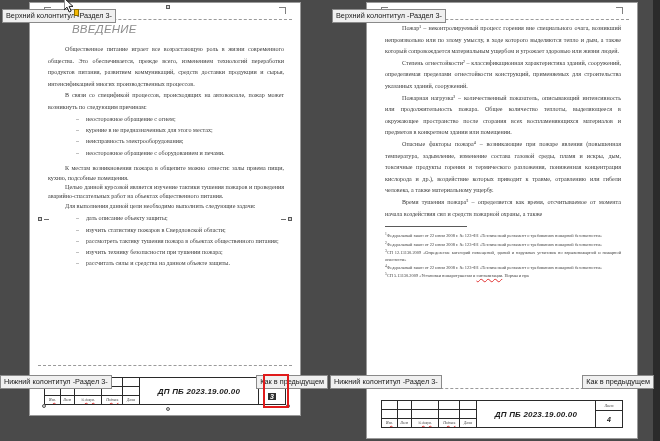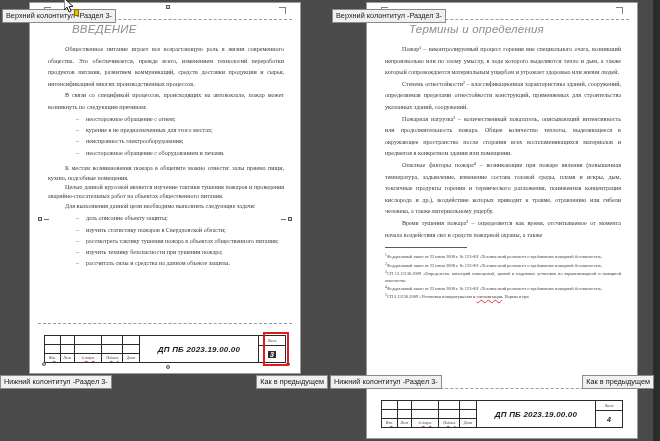--- a/index.html
+++ b/index.html
@@ -22,21 +22,21 @@
     background: #4a4a4a;
     overflow: hidden;
   }
   .page {
     position: absolute;
     background: #ffffff;
     border: 1px solid #9a9a9a;
   }
   .page-left {
     left: 29px; top: 2px;
-    width: 272px; height: 372px;
+    width: 272px; height: 414px;
   }
   .page-right {
     left: 36px; top: 2px;
     width: 272px; height: 437px;
   }
 
   
   .cropmark {
     position: absolute;
     width: 7px; height: 7px;
@@ -379,21 +379,20 @@
     <div class="page page-right">
 
       <div class="hf-divider" style="left:8px; right:8px; top:16px;"></div>
 
       <div class="cropmark cm-tl" style="left:14px; top:4px;"></div>
       <div class="cropmark cm-tr" style="right:14px; top:4px;"></div>
       <div class="cropmark cm-bl" style="left:14px; bottom:22px;"></div>
       <div class="cropmark cm-br" style="right:14px; bottom:22px;"></div>
 
       <div class="doc-body">
-        <div class="heading">Термины и определения</div>
 
         <p class="para">Пожар¹ – неконтролируемый процесс горения вне специального очага, возникший непроизвольно или по злому умыслу, в ходе которого выделяются тепло и дым, а также который сопровождается материальным ущербом и угрожает здоровью или жизни людей.</p>
         <p class="para">Степень огнестойкости² – классификационная характеристика зданий, сооружений, определяемая пределами огнестойкости конструкций, применяемых для строительства указанных зданий, сооружений.</p>
         <p class="para">Пожарная нагрузка³ – количественный показатель, описывающий интенсивность или продолжительность пожара. Общее количество теплоты, выделяющееся в окружающее пространство после сгорания всех воспламеняющихся материалов и предметов в конкретном здании или помещении.</p>
         <p class="para">Опасные факторы пожара⁴ – возникающие при пожаре явления (повышенная температура, задымление, изменение состава газовой среды, пламя и искры, дым, токсичные продукты горения и термического разложения, пониженная концентрация кислорода и др.), воздействие которых приводит к травме, отравлению или гибели человека, а также материальному ущербу.</p>
         <p class="para">Время тушения пожара⁵ – определяется как время, отсчитываемое от момента начала воздействия сил и средств пожарной охраны, а также</p>
 
         <div class="footnote-sep"></div>
         <div class="footnotes">
           <p class="fn"><sup>1</sup><span>Федеральный закон от 22 июля 2008 г. № 123-ФЗ «Технический регламент о требованиях пожарной безопасности»</span></p>

